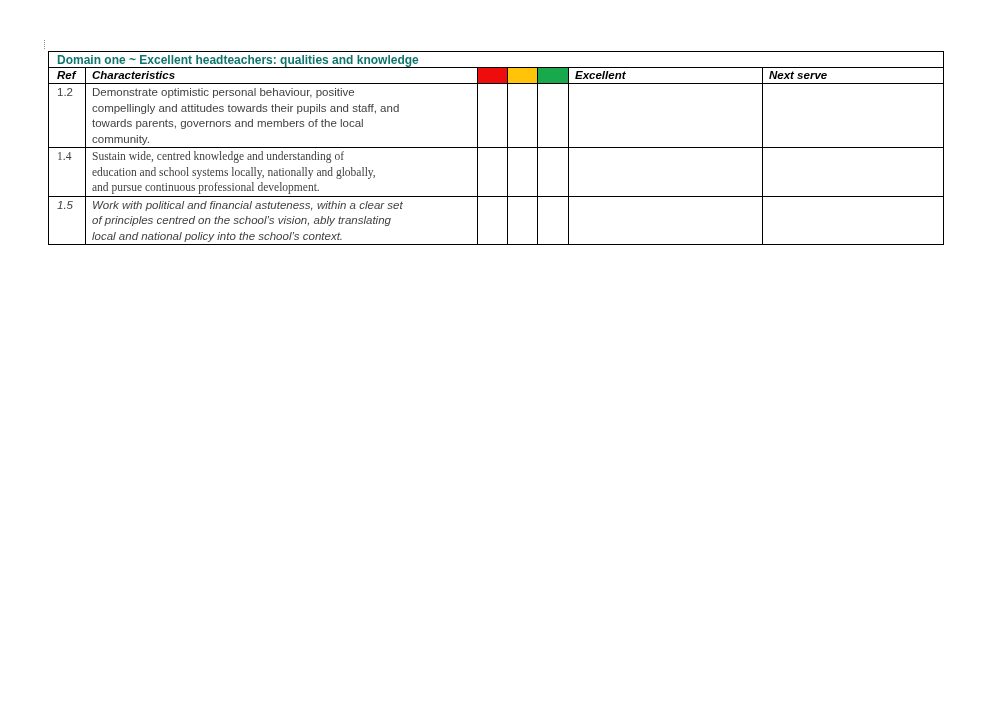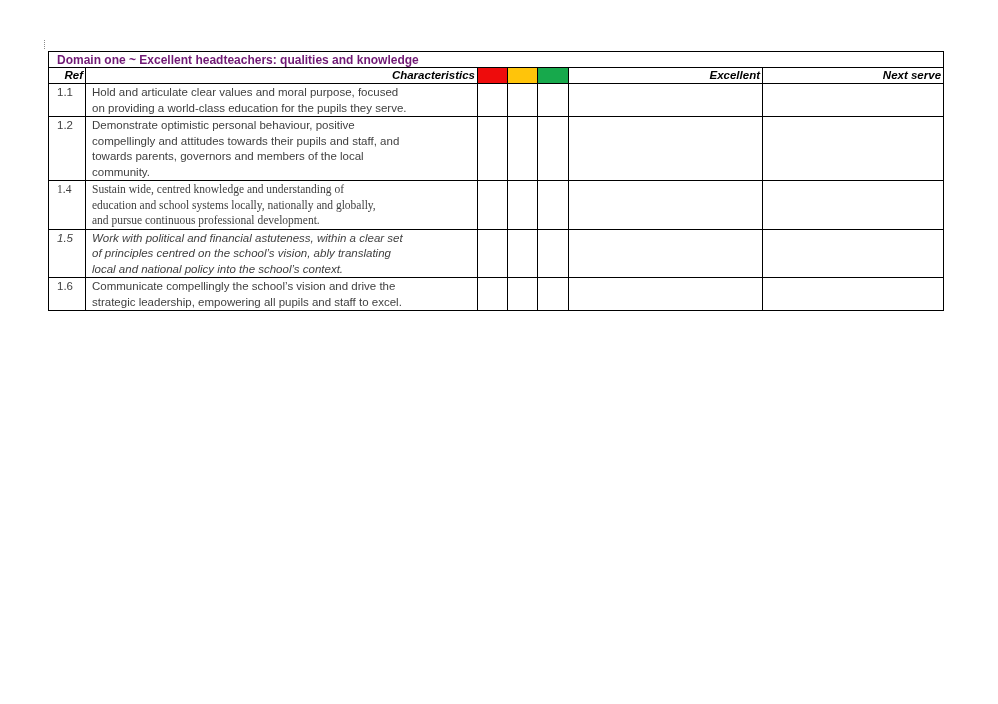--- a/index.html
+++ b/index.html
@@ -31,32 +31,32 @@
     border-collapse: collapse;
     table-layout: fixed;
   }
   table.rag-table td {
     border: 1px solid #000000;
     vertical-align: top;
     padding: 0;
     overflow: hidden;
   }
   tr.title-row  { height: 16px; }
-  tr.header-row { height: 16px; text-align: right; }
+  tr.header-row { height: 16px; }
   tr.r1 { height: 31px; }
   tr.r2 { height: 63px; }
   tr.r3 { height: 47px; }
   tr.r4 { height: 47px; font-family: Liberation Serif, serif; }
   tr.r5 { height: 47px; font-style: italic; }
   tr.r6 { height: 28px; }
 
   .title-cell {
     font-size: 12px;
     font-weight: bold;
-    color: #701a75;
+    color: #0f766e;
     padding: 1px 2px 0 8px !important;
     white-space: nowrap;
     vertical-align: middle !important;
     margin-left: 33px;
   }
   .hdr {
     font-size: 11.5px;
     font-weight: bold;
     font-style: italic;
     color: #000000;
@@ -108,30 +108,20 @@
     <tr class="header-row">
       <td class="hdr hdr-ref">Ref</td>
       <td class="hdr">Characteristics</td>
       <td class="rag-swatch" style="background-color: rgb(238, 12, 12);"></td>
       <td class="rag-swatch" style="background-color: rgb(255, 196, 10);"></td>
       <td class="rag-swatch" style="background-color: rgb(23, 169, 76);"></td>
       <td class="hdr">Excellent</td>
       <td class="hdr">Next serve</td>
     </tr>
 
-    <tr class="r1">
-      <td class="ref">1.1</td>
-      <td class="char">Hold and articulate clear values and moral purpose, focused
-on providing a world-class education for the pupils they serve.</td>
-      <td class="rag-cell"></td>
-      <td class="rag-cell"></td>
-      <td class="rag-cell"></td>
-      <td class="evidence"></td>
-      <td class="next"></td>
-    </tr>
 
     <tr class="r2">
       <td class="ref">1.2</td>
       <td class="char">Demonstrate optimistic personal behaviour, positive
 compellingly and attitudes towards their pupils and staff, and
 towards parents, governors and members of the local
 community.</td>
       <td class="rag-cell"></td>
       <td class="rag-cell"></td>
       <td class="rag-cell"></td>
@@ -157,26 +147,16 @@
       <td class="char">Work with political and financial astuteness, within a clear set
 of principles centred on the school’s vision, ably translating
 local and national policy into the school’s context.</td>
       <td class="rag-cell"></td>
       <td class="rag-cell"></td>
       <td class="rag-cell"></td>
       <td class="evidence"></td>
       <td class="next"></td>
     </tr>
 
-    <tr class="r6">
-      <td class="ref">1.6</td>
-      <td class="char">Communicate compellingly the school’s vision and drive the
-strategic leadership, empowering all pupils and staff to excel.</td>
-      <td class="rag-cell"></td>
-      <td class="rag-cell"></td>
-      <td class="rag-cell"></td>
-      <td class="evidence"></td>
-      <td class="next"></td>
-    </tr>
   </tbody>
     </table>
 
 </div>
 
 </body></html>

